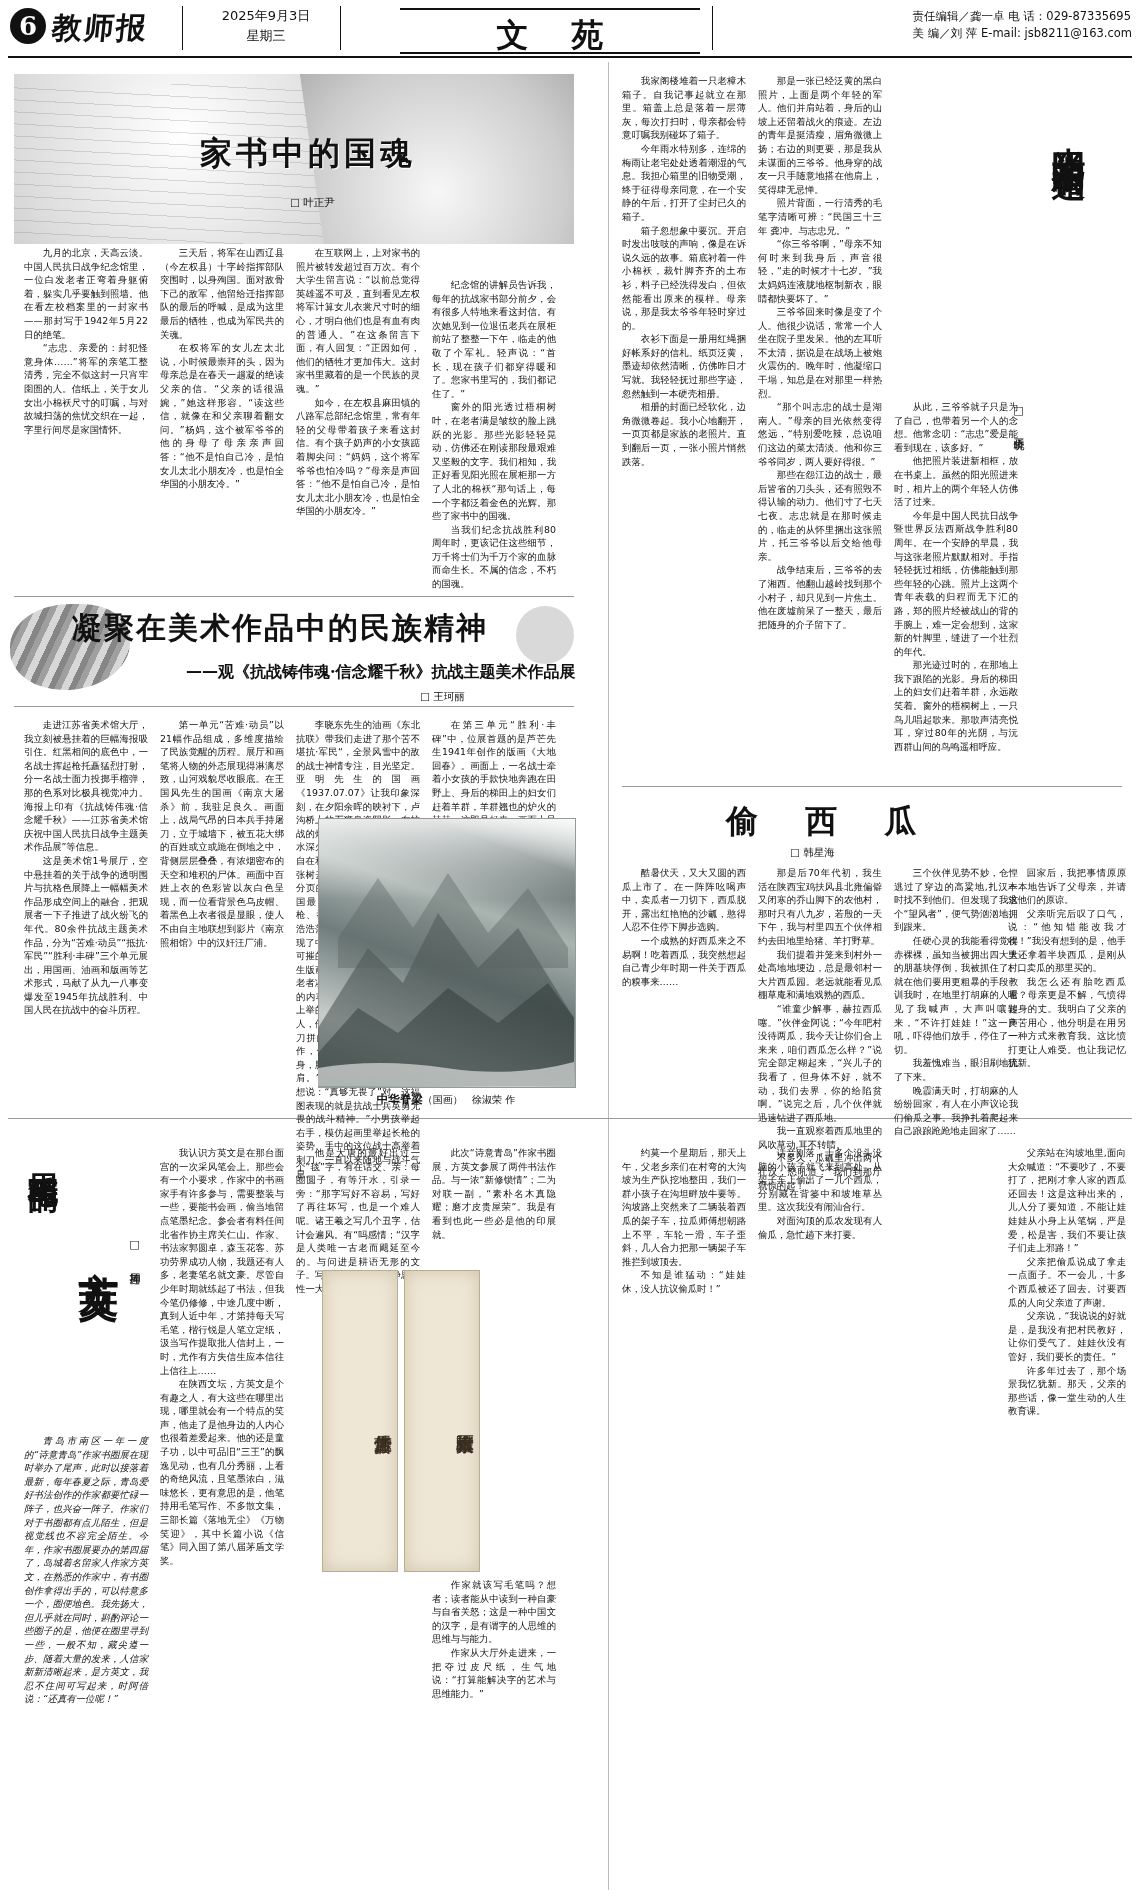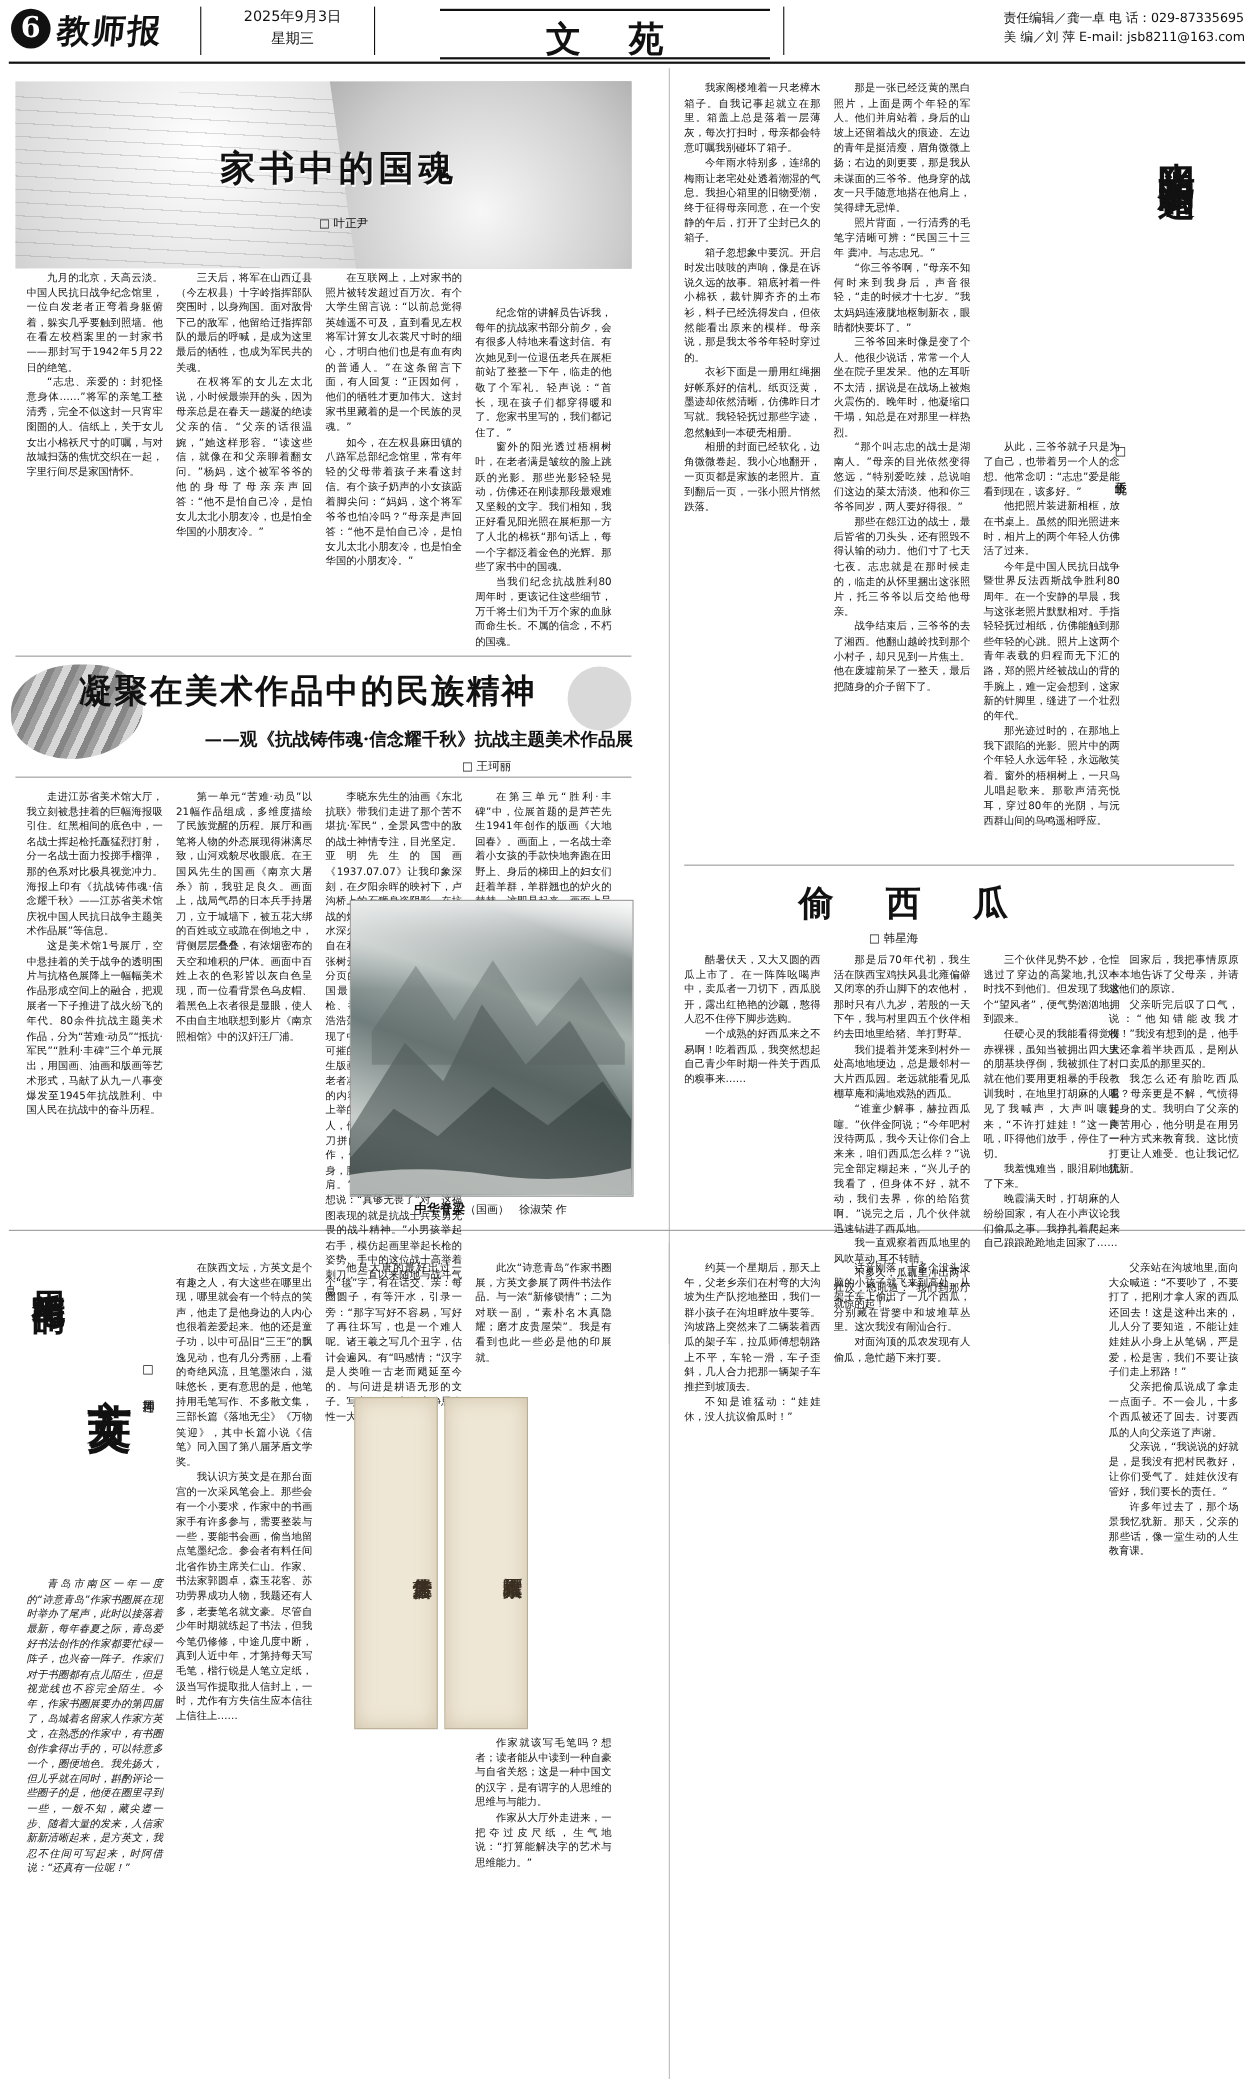--- a/index.html
+++ b/index.html
@@ -181,21 +181,21 @@
     <p>那些在怨江边的战士，最后皆省的刀头头，还有照毁不得认输的动力。他们寸了七天七夜。志忠就是在那时候走的，临走的从怀里捆出这张照片，托三爷爷以后交给他母亲。</p>
     <p>战争结束后，三爷爷的去了湘西。他翻山越岭找到那个小村子，却只见到一片焦土。他在废墟前呆了一整天，最后把随身的介子留下了。</p>
   </div>
   <div class="h1-main vtext" style="position:absolute;left:1046px;top:120px;height:280px;font-size:34px;letter-spacing:4px;">光阴中的相遇</div>
   <div class="byline vtext" style="position:absolute;left:1010px;top:404px;height:90px;font-size:11px;">□ 王晓侨</div>
 
   <div class="col" style="left:894px;top:400px;width:124px;height:380px;">
     <p>从此，三爷爷就子只是为了自己，也带着另一个人的念想。他常念叨：“志忠”爱是能看到现在，该多好。”</p>
     <p>他把照片装进新相框，放在书桌上。虽然的阳光照进来时，相片上的两个年轻人仿佛活了过来。</p>
     <p>今年是中国人民抗日战争暨世界反法西斯战争胜利80周年。在一个安静的早晨，我与这张老照片默默相对。手指轻轻抚过相纸，仿佛能触到那些年轻的心跳。照片上这两个青年表载的归程而无下汇的路，郑的照片经被战山的背的手腕上，难一定会想到，这家新的针脚里，缝进了一个壮烈的年代。</p>
-    <p>那光迹过时的，在那地上我下跟陷的光影。照片中的两个年轻人永远年轻，永远敞笑着。窗外的梧桐树上，一只鸟儿唱起歌来。那歌声清亮悦耳，穿过80年的光阴，与沅西群山间的鸟鸣遥相呼应。</p>
+    <p>那光迹过时的，在那地上我下跟陷的光影。身后的梯田上的妇女们赶着羊群，永远敞笑着。窗外的梧桐树上，一只鸟儿唱起歌来。那歌声清亮悦耳，穿过80年的光阴，与沅西群山间的鸟鸣遥相呼应。</p>
     <p></p>
   </div>
 
   <div class="rule-thin" style="left:622px;top:786px;width:500px;height:1px;background:#999;"></div>
 
   <div class="swirl" style="left:10px;top:604px;width:120px;height:86px;"></div>
   <div class="grey-dot" style="left:516px;top:606px;width:58px;height:58px;"></div>
   <div class="h1-main" style="position:absolute;left:72px;top:608px;font-size:30px;letter-spacing:2px;">凝聚在美术作品中的民族精神</div>
   <div style="position:absolute;left:186px;top:662px;font-size:16px;font-weight:bold;font-family:'DejaVu Serif','Liberation Serif',serif;">——观《抗战铸伟魂·信念耀千秋》抗战主题美术作品展</div>
   <div class="byline" style="position:absolute;left:420px;top:690px;">□ 王珂丽</div>
@@ -262,22 +262,22 @@
   <div class="rule-thin" style="left:608px;top:1130px;width:1px;height:760px;background:#bbb;"></div>
 
   <div class="h1-main vtext" style="position:absolute;left:22px;top:1150px;height:250px;font-size:30px;letter-spacing:2px;">用毛笔写作的</div>
   <div class="h1-main vtext" style="position:absolute;left:72px;top:1240px;height:190px;font-size:40px;letter-spacing:4px;">方英文</div>
   <div class="byline vtext" style="position:absolute;left:126px;top:1238px;height:90px;font-size:11px;">□ 周莲神</div>
 
   <div class="col" style="left:24px;top:1434px;width:124px;height:448px;font-style:italic;">
     <p>青岛市南区一年一度的“诗意青岛”作家书圈展在现时举办了尾声，此时以接落着最新，每年春夏之际，青岛爱好书法创作的作家都要忙碌一阵子，也兴奋一阵子。作家们对于书圈都有点儿陌生，但是视觉线也不容完全陌生。今年，作家书圈展要办的第四届了，岛城着名留家人作家方英文，在熟悉的作家中，有书圈创作拿得出手的，可以特意多一个，圈便地色。我先扬大，但儿乎就在同时，斟酌评论一些圈子的是，他便在圈里寻到一些，一般不知，藏尖遵一步、随着大量的发来，人信家新新清晰起来，是方英文，我忍不住间可写起来，时阿借说：“还真有一位呢！”</p>
   </div>
   <div class="col" style="left:160px;top:1146px;width:124px;height:736px;">
+    <p>我认识方英文是在那台面宫的一次采风笔会上。那些会有一个小要求，作家中的书画家手有许多参与，需要整装与一些，要能书会画，偷当地留点笔墨纪念。参会者有料任间北省作协主席关仁山。作家、书法家郭圆卓，森玉花客、苏功劳界成功人物，我题还有人多，老妻笔名就文豪。尽管自少年时期就练起了书法，但我今笔仍修修，中途几度中断，真到人近中年，才第持每天写毛笔，楷行锐是人笔立定纸，汲当写作提取批人信封上，一时，尤作有方失信生应本信往上信往上……</p>
     <p>在陕西文坛，方英文是个有趣之人，有大这些在哪里出现，哪里就会有一个特点的笑声，他走了是他身边的人内心也很着差爱起来。他的还是童子功，以中可品旧“三王”的飘逸见动，也有几分秀丽，上看的奇绝风流，且笔墨浓白，滋味悠长，更有意思的是，他笔持用毛笔写作、不多散文集，三部长篇《落地无尘》《万物笑迎》，其中长篇小说《信笔》同入国了第八届茅盾文学奖。</p>
-    <p>我认识方英文是在那台面宫的一次采风笔会上。那些会有一个小要求，作家中的书画家手有许多参与，需要整装与一些，要能书会画，偷当地留点笔墨纪念。参会者有料任间北省作协主席关仁山。作家、书法家郭圆卓，森玉花客、苏功劳界成功人物，我题还有人多，老妻笔名就文豪。尽管自少年时期就练起了书法，但我今笔仍修修，中途几度中断，真到人近中年，才第持每天写毛笔，楷行锐是人笔立定纸，汲当写作提取批人信封上，一时，尤作有方失信生应本信往上信往上……</p>
   </div>
   <div class="col" style="left:296px;top:1146px;width:124px;height:736px;">
     <p>他是大唐的最好出过一个“毯”字，有在话交、亲：每圈圆子，有等汗水，引录一旁：“那字写好不容易，写好了再往坏写，也是一个难人呢。诸王羲之写几个丑字，估计会遍风。有“吗感情；“汉字是人类唯一古老而飓延至今的。与问进是耕语无形的文子。写字便人要新给安静思人性一大福利。”</p>
   </div>
 
   <div class="scroll" style="left:322px;top:1270px;width:74px;height:300px;">
     <div class="s-txt">唐才佳赤贵居荣</div>
   </div>
   <div class="scroll" style="left:404px;top:1270px;width:74px;height:300px;">
     <div class="s-txt">素樸石木真陰耀</div>

